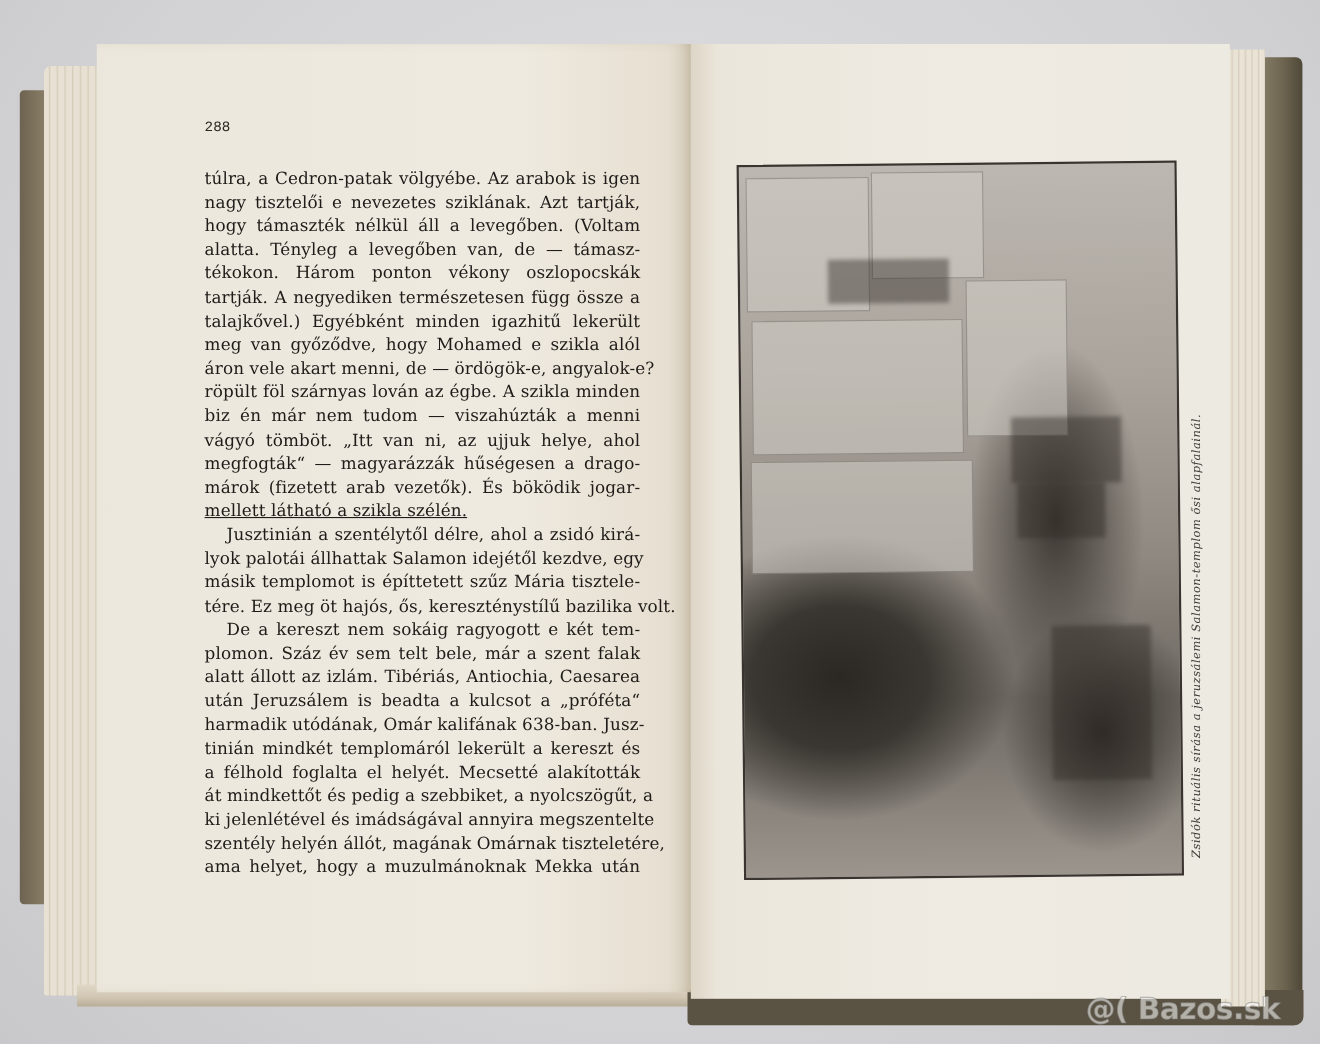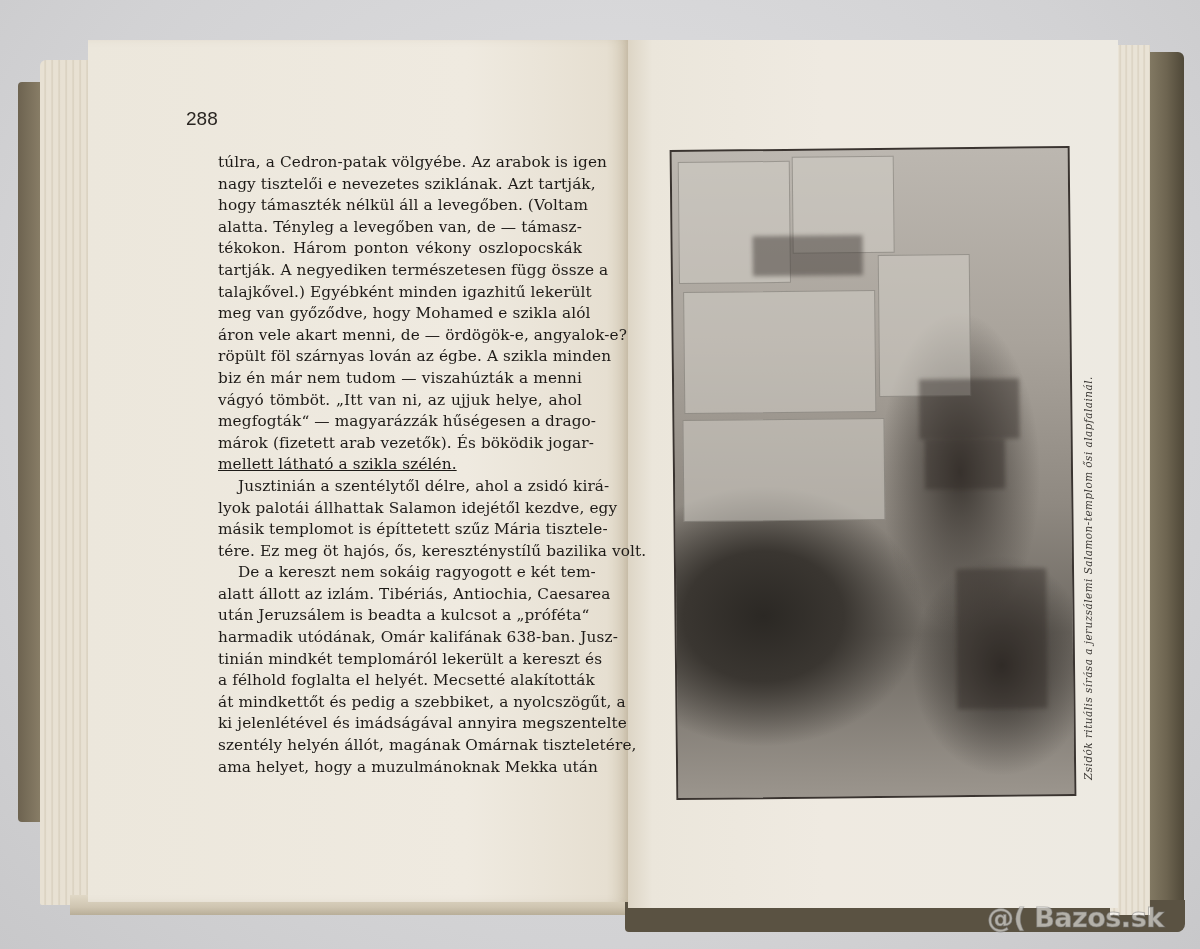--- a/index.html
+++ b/index.html
@@ -46,31 +46,31 @@
   .stack-right {
     position: absolute; left: 1110px; top: 45px; width: 40px; height: 870px;
     background: repeating-linear-gradient(90deg, #e9e3d6 0px, #e9e3d6 3px, #d8cfbe 4px, #ede7db 6px);
   }
   .page-right {
     position: absolute; left: 628px; top: 40px; width: 490px; height: 868px;
     background: linear-gradient(90deg, #ddd5c5 0%, #ebe6db 5%, #efeae1 40%, #edeae2 100%);
   }
   .page-number {
     position: absolute; left: 186px; top: 108px;
-    font-family: Liberation Sans, sans-serif; font-size: 19px; color: #2a2622;
+    font-family: Liberation Mono, monospace; font-size: 13px; color: #2a2622;
   }
   .text-block {
     position: absolute; left: 186px; top: 152px; width: 396px;
     font-family: "DejaVu Serif", serif;
     font-size: 15.3px; line-height: 21.6px; color: #1e1b18;
     letter-spacing: 0.1px;
   }
   .text-line {
     display: block; text-align: justify; text-align-last: justify;
-    white-space: nowrap; height: 21.6px; margin-left: 32px;
+    white-space: nowrap; height: 21.6px;
   }
   .text-line.indent { padding-left: 20px; }
   .text-line.last { text-align-last: left; text-decoration: underline; }
   
   .plate {
     position: absolute; left: 673px; top: 148px; width: 396px; height: 646px;
     transform: rotate(-0.6deg);
     border: 2px solid #3a3430;
     overflow: hidden;
     background:
@@ -128,20 +128,21 @@
   <span class="text-line">biz én már nem tudom — viszahúzták a menni</span>
   <span class="text-line">vágyó tömböt. „Itt van ni, az ujjuk helye, ahol</span>
   <span class="text-line">megfogták“ — magyarázzák hűségesen a drago-</span>
   <span class="text-line">márok (fizetett arab vezetők). És böködik jogar-</span>
   <span class="text-line last">mellett látható a szikla szélén.</span>
   <span class="text-line indent">Jusztinián a szentélytől délre, ahol a zsidó kirá-</span>
   <span class="text-line">lyok palotái állhattak Salamon idejétől kezdve, egy</span>
   <span class="text-line">másik templomot is építtetett szűz Mária tisztele-</span>
   <span class="text-line">tére. Ez meg öt hajós, ős, kereszténystílű bazilika volt.</span>
   <span class="text-line indent">De a kereszt nem sokáig ragyogott e két tem-</span>
+  <span class="text-line">plomon. Száz év sem telt bele, már a szent falak</span>
   <span class="text-line">alatt állott az izlám. Tibériás, Antiochia, Caesarea</span>
   <span class="text-line">után Jeruzsálem is beadta a kulcsot a „próféta“</span>
   <span class="text-line">harmadik utódának, Omár kalifának 638-ban. Jusz-</span>
   <span class="text-line">tinián mindkét templomáról lekerült a kereszt és</span>
   <span class="text-line">a félhold foglalta el helyét. Mecsetté alakították</span>
   <span class="text-line">át mindkettőt és pedig a szebbiket, a nyolcszögűt, a</span>
   <span class="text-line">ki jelenlétével és imádságával annyira megszentelte</span>
   <span class="text-line">szentély helyén állót, magának Omárnak tiszteletére,</span>
   <span class="text-line">ama helyet, hogy a muzulmánoknak Mekka után</span>
 </div>

